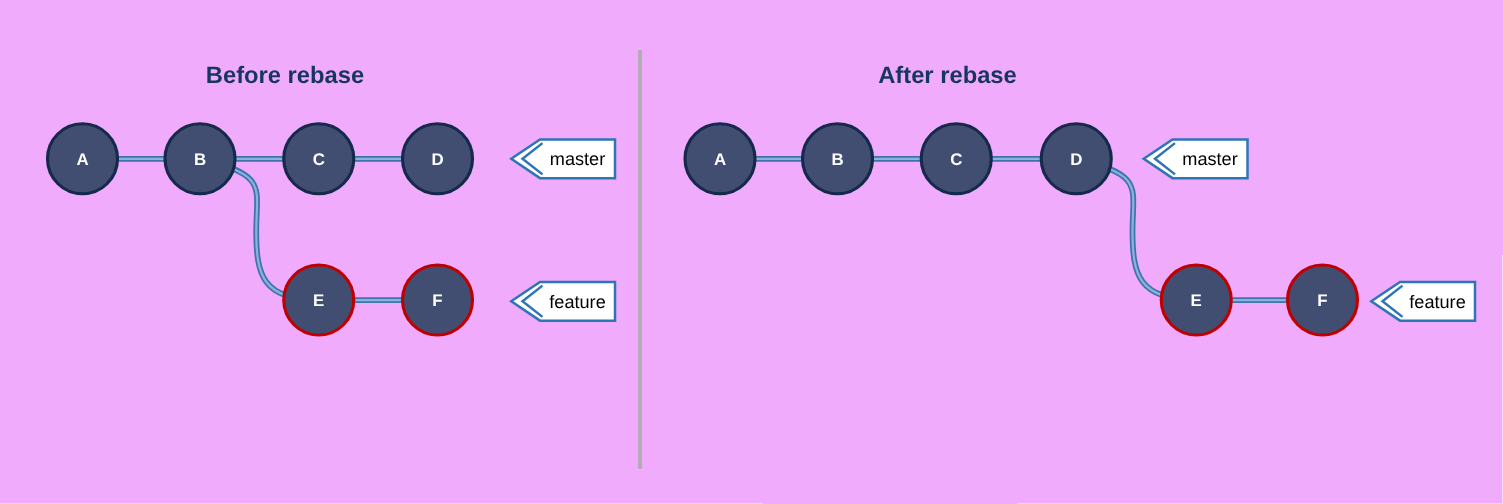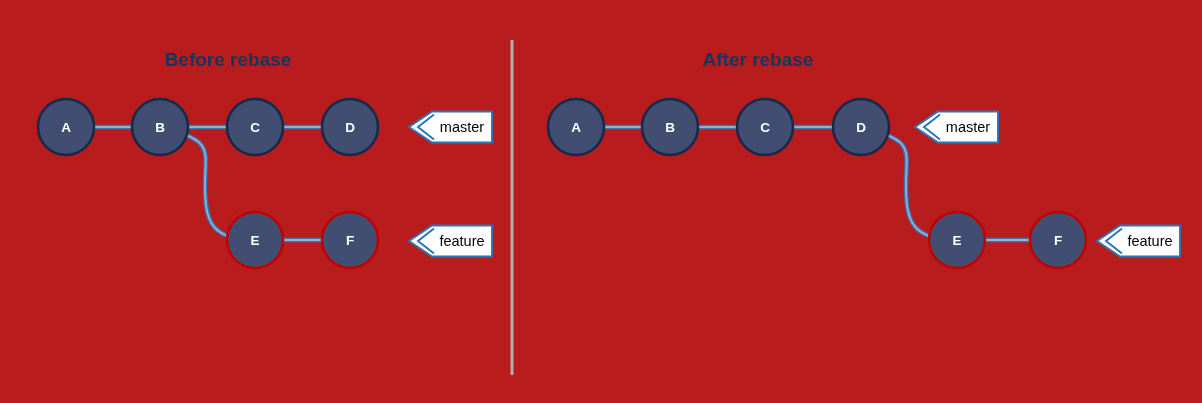--- a/index.html
+++ b/index.html
@@ -1,16 +1,16 @@
 <!DOCTYPE html>
 <html><head>
 <meta charset="utf-8">
 <style>
   html,body{margin:0;padding:0;background:#ffffff;}
-  #canvas{position:relative;width:1202px;height:403px;background:#b91c1c;overflow:hidden;
+  #canvas{position:relative;width:1202px;height:403px;background:#f0abfc;overflow:hidden;
           font-family:"Liberation Sans", sans-serif;}
   svg{position:absolute;left:0;top:0;}
   .panel-title{font-family:"Liberation Sans", sans-serif;font-size:19px;font-weight:bold;}
   .node-label{font-family:"Liberation Sans", sans-serif;font-size:13.5px;font-weight:bold;}
   .tag-label{font-family:"Liberation Sans", sans-serif;font-size:14.5px;}
 </style>
 </head>
 <body>
 
 <div id="canvas">

